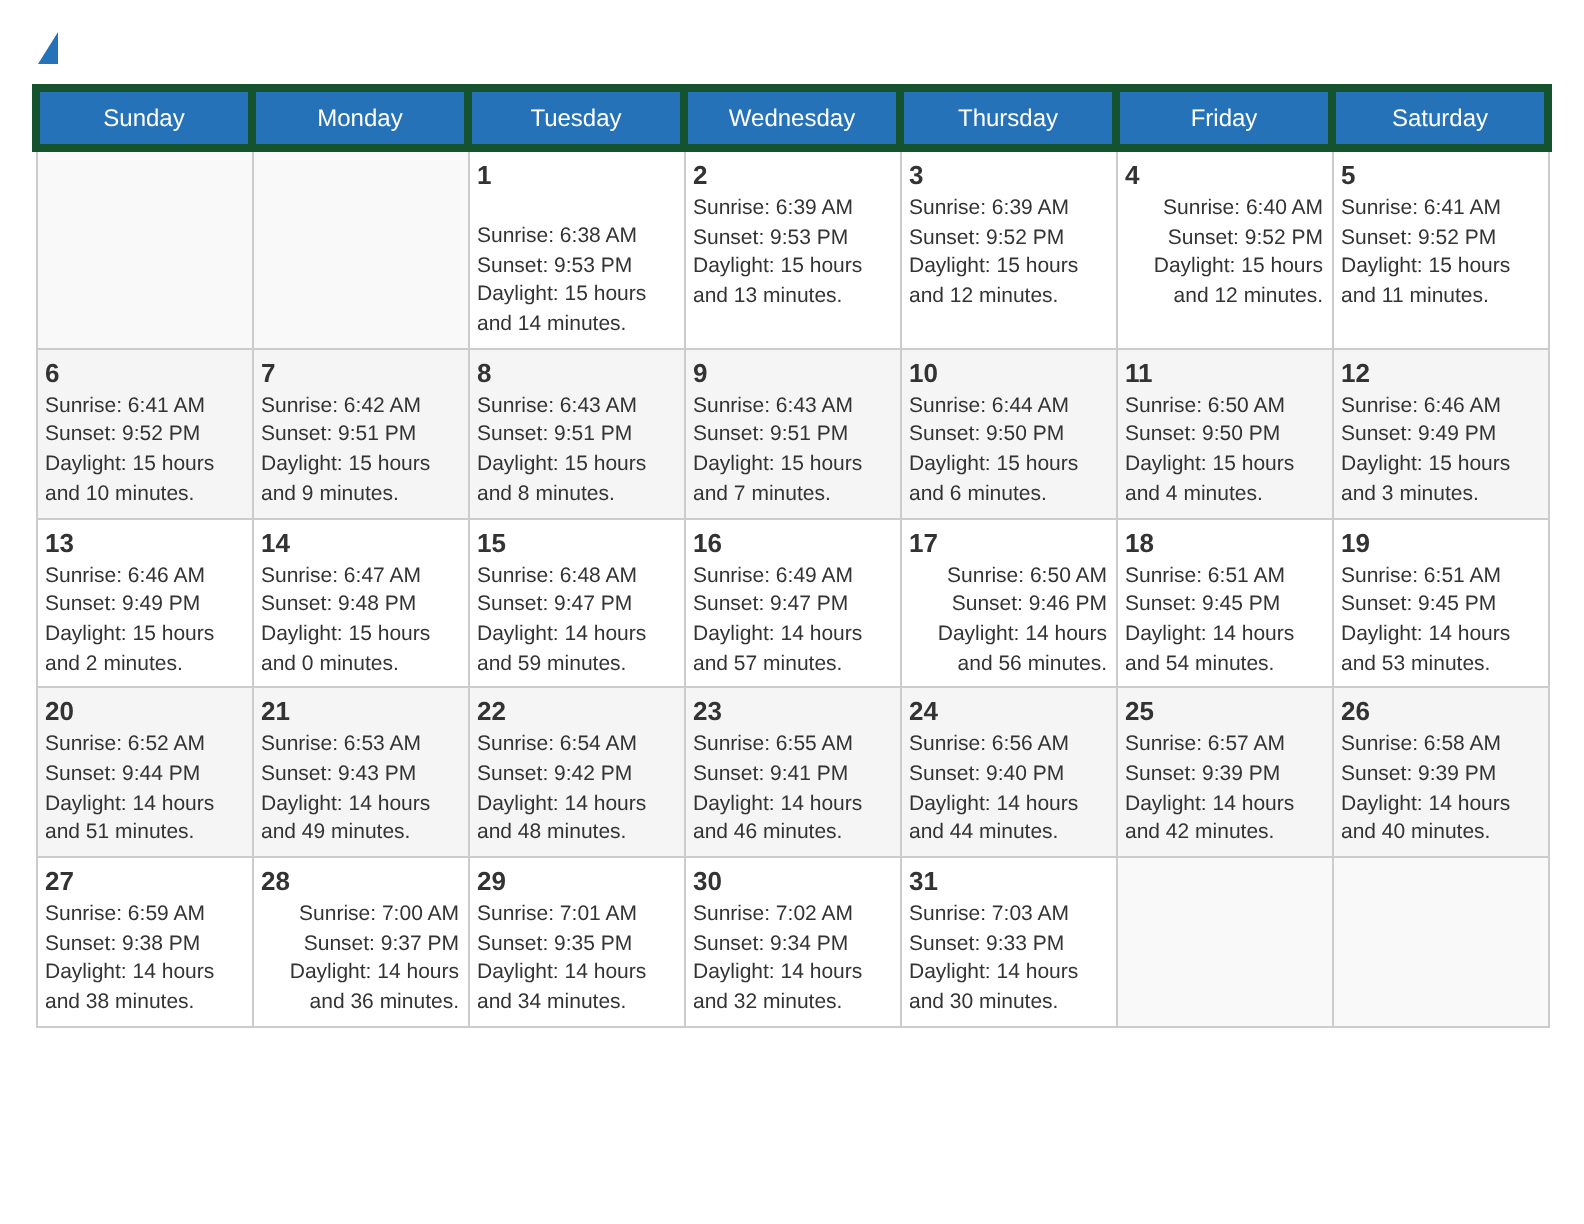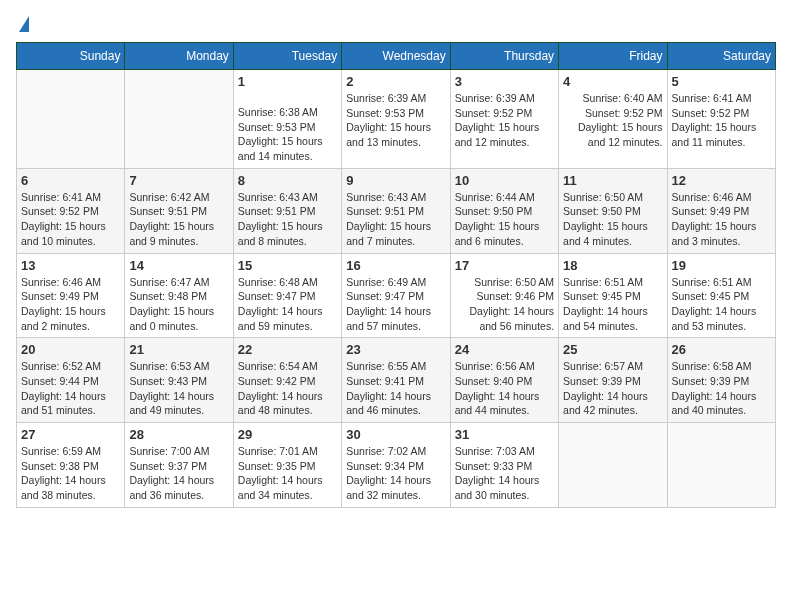--- a/index.html
+++ b/index.html
@@ -30,24 +30,24 @@
     }
     table {
       width: 100%;
       border-collapse: collapse;
       font-size: 11px;
     }
     thead tr th {
       background: #2672b8;
       color: #fff;
       padding: 6px 4px;
-      text-align: right;
+      text-align: center;
       font-size: 12px;
       font-weight: normal;
-      border: 1px solid #14532d;
+      border: 4px solid #14532d;
     }
     tbody tr td {
       border: 1px solid #ccc;
       vertical-align: top;
       padding: 4px;
       width: 108px;
       min-height: 80px;
     }
     tbody tr td.empty {
       background: #f9f9f9;
@@ -302,21 +302,21 @@
       </tr>
       <tr>
         <td>
           <span class="day-number">27</span>
           <div class="day-info" style="white-space: pre-line;">Sunrise: 6:59 AM
 Sunset: 9:38 PM
 Daylight: 14 hours and 38 minutes.</div>
         </td>
         <td>
           <span class="day-number">28</span>
-          <div class="day-info" style="white-space: pre-line;">Sunrise: 7:00 AM
+          <div class="day-info" style="white-space: pre-line; text-align: right;">Sunrise: 7:00 AM
 Sunset: 9:37 PM
 Daylight: 14 hours and 36 minutes.</div>
         </td>
         <td>
           <span class="day-number">29</span>
           <div class="day-info" style="white-space: pre-line;">Sunrise: 7:01 AM
 Sunset: 9:35 PM
 Daylight: 14 hours and 34 minutes.</div>
         </td>
         <td>

